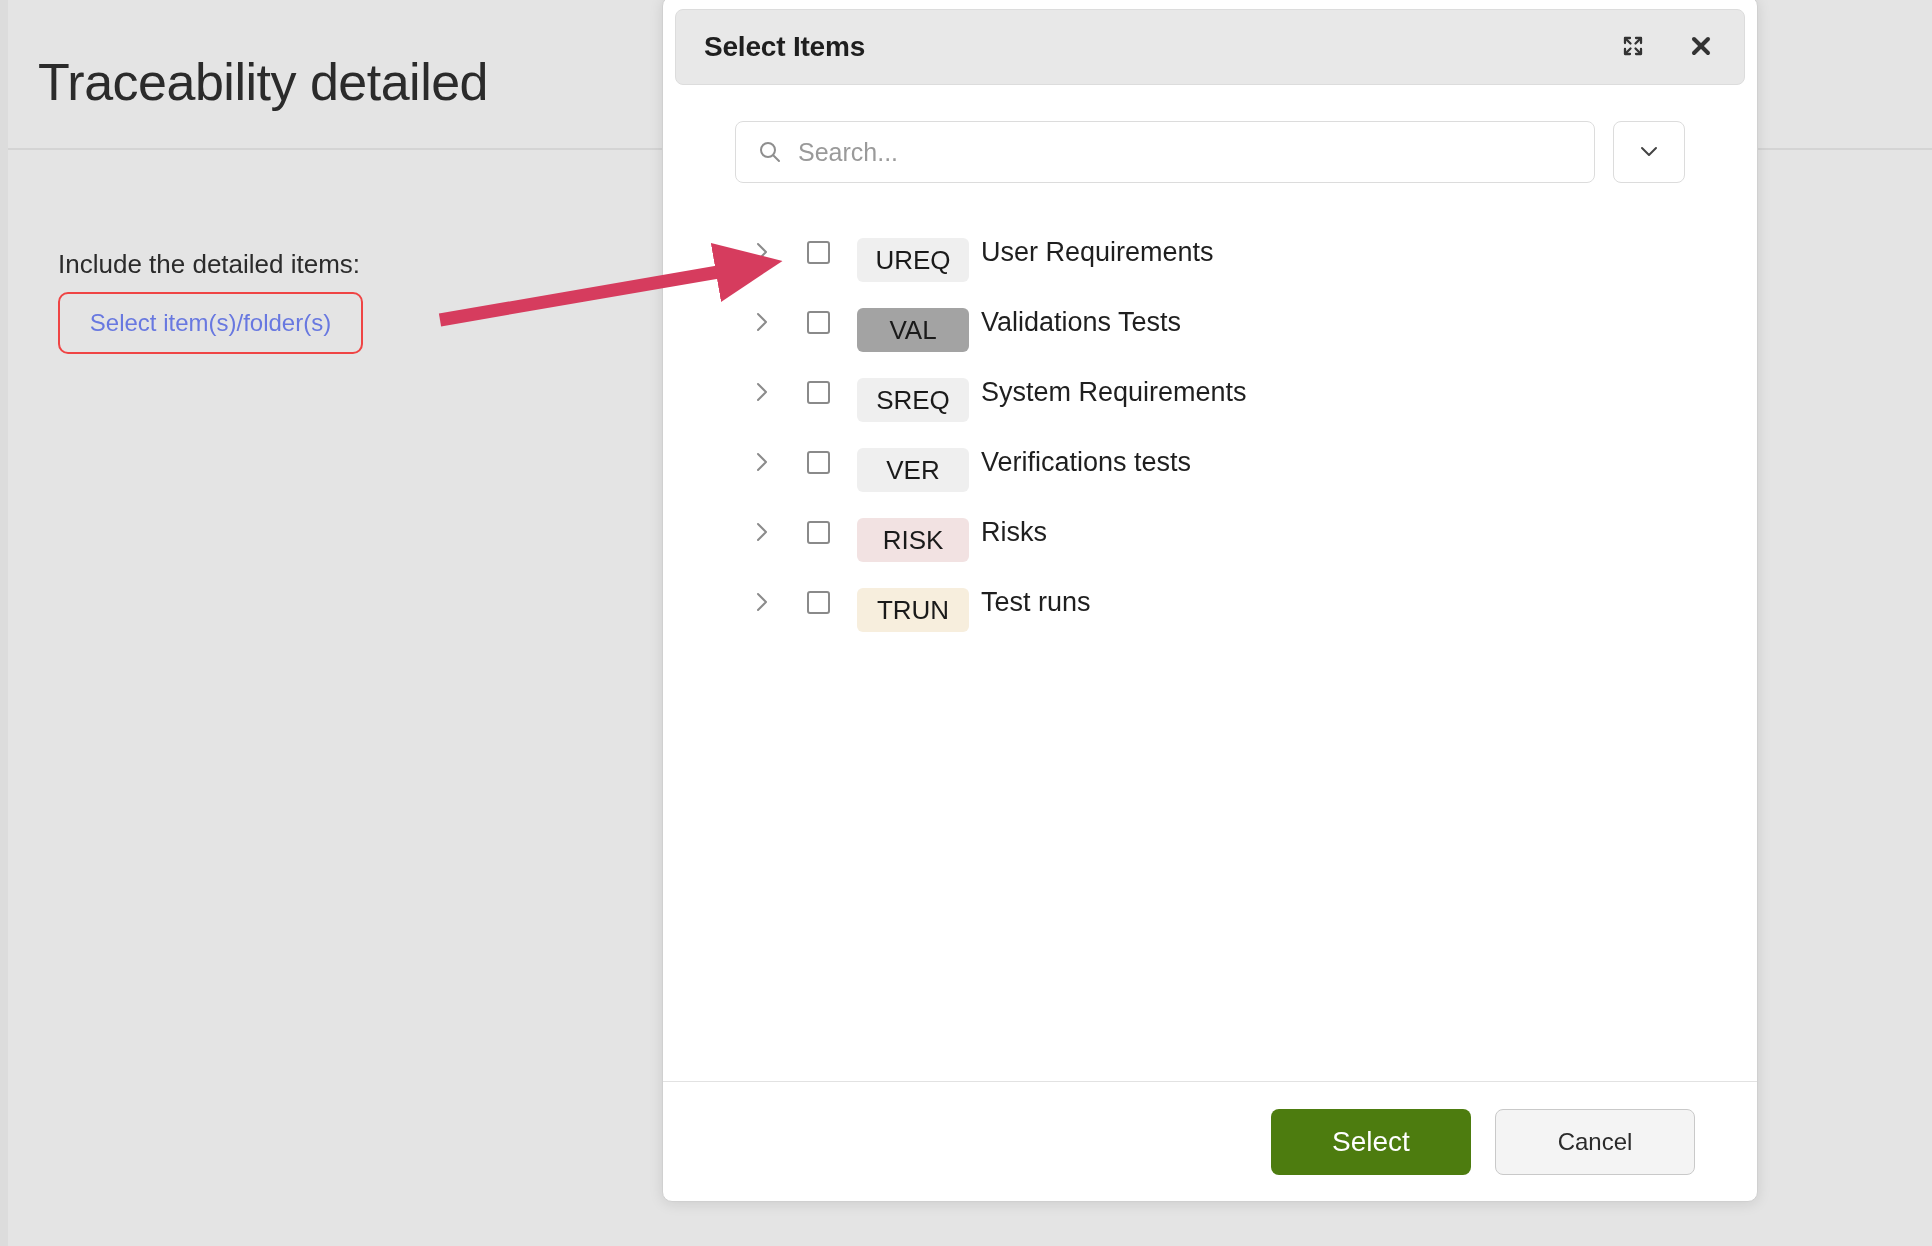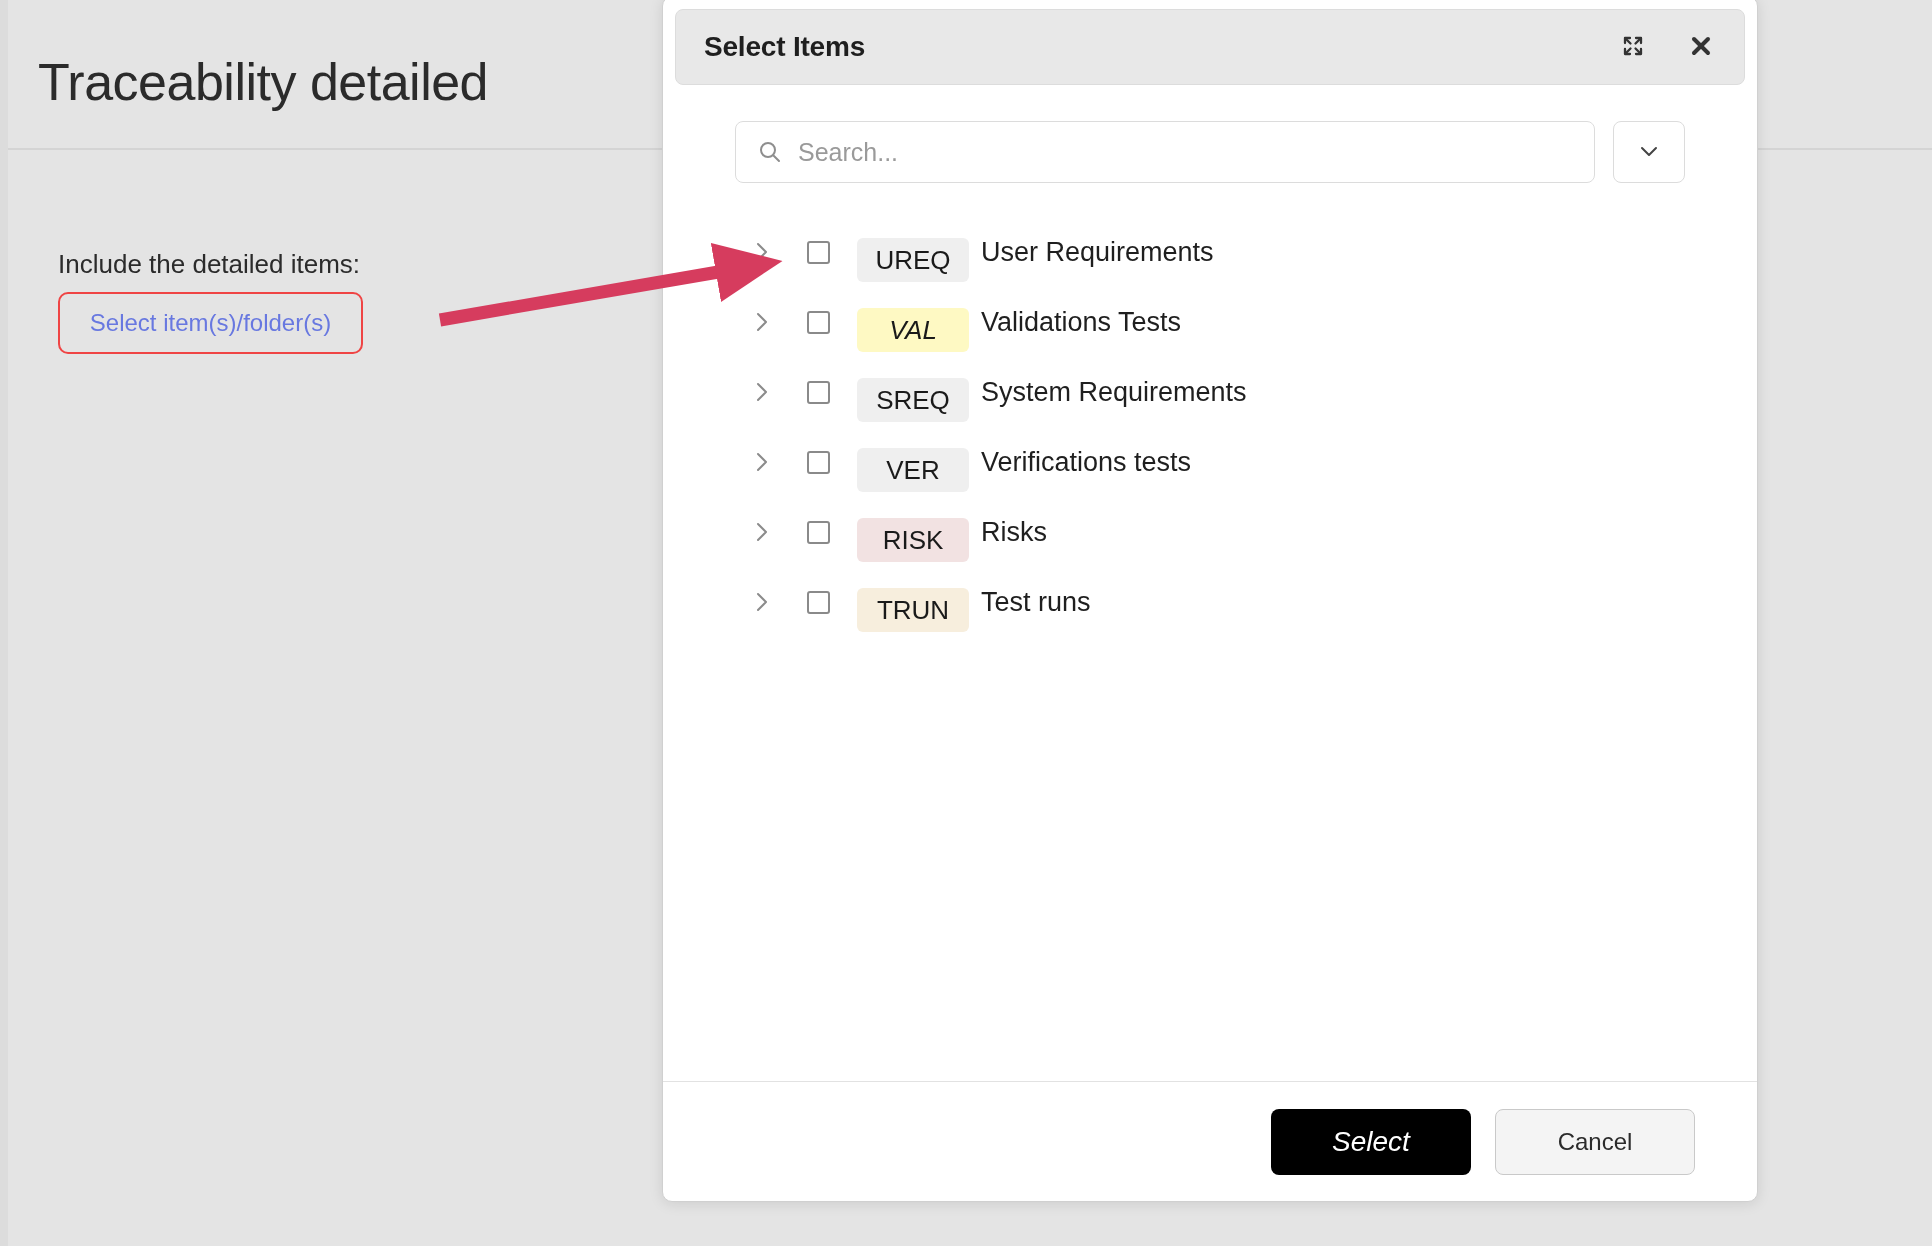--- a/index.html
+++ b/index.html
@@ -390,21 +390,21 @@
           <span class="type-badge" style="background: rgb(239, 239, 239);">UREQ</span>
           <span class="row-label">User Requirements</span>
         </div>
         <div class="tree-row">
           <span class="expand-chevron">
             <svg width="26" height="26" viewBox="0 0 26 26" fill="none" stroke="currentColor" stroke-width="2" stroke-linecap="round" stroke-linejoin="round">
               <path d="M9 5 L17 13 L9 21"></path>
             </svg>
           </span>
           <span class="row-checkbox"></span>
-          <span class="type-badge" style="background: #fef9c3; font-style: italic;">VAL</span>
+          <span class="type-badge" style="background: #a3a3a3;">VAL</span>
           <span class="row-label">Validations Tests</span>
         </div>
         <div class="tree-row">
           <span class="expand-chevron">
             <svg width="26" height="26" viewBox="0 0 26 26" fill="none" stroke="currentColor" stroke-width="2" stroke-linecap="round" stroke-linejoin="round">
               <path d="M9 5 L17 13 L9 21"></path>
             </svg>
           </span>
           <span class="row-checkbox"></span>
           <span class="type-badge" style="background: rgb(239, 239, 239);">SREQ</span>
@@ -436,21 +436,21 @@
               <path d="M9 5 L17 13 L9 21"></path>
             </svg>
           </span>
           <span class="row-checkbox"></span>
           <span class="type-badge" style="background: rgb(247, 238, 221);">TRUN</span>
           <span class="row-label">Test runs</span>
         </div>
       </div>
 
     <div class="modal-footer">
-      <button class="btn-primary" style="background: #000000; font-style: italic;">Select</button>
+      <button class="btn-primary" style="background: #4d7c0f;">Select</button>
       <button class="btn-secondary">Cancel</button>
     </div>
 
   </div>
 </div>
 
 <svg class="annotation-arrow" viewBox="0 0 360 120">
   <defs>
     <marker id="arrowhead" markerWidth="5.2" markerHeight="4.6" refX="1.1" refY="2.3" orient="auto">
       <polygon points="0,0 5.2,2.3 0,4.6" fill="#d63c5e"></polygon>

